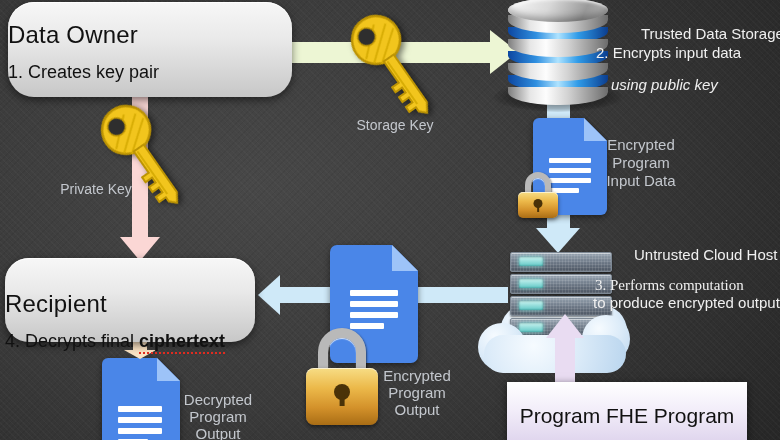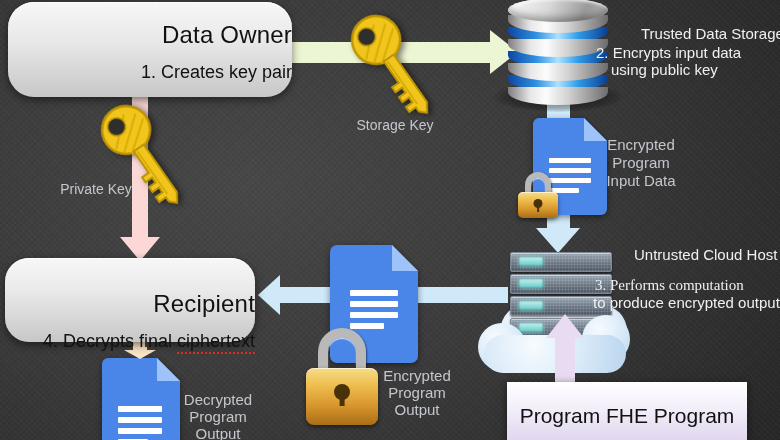--- a/index.html
+++ b/index.html
@@ -9,28 +9,28 @@
     background:radial-gradient(ellipse 950px 650px at 32% 42%, #484848 0%, #3a3a3a 35%, #262626 70%, #141414 100%);
   }
   .stage::before{
     content:"";position:absolute;inset:0;pointer-events:none;z-index:0;
     background-image:
       repeating-linear-gradient(45deg, rgba(255,255,255,0.025) 0 1px, transparent 1px 4px),
       repeating-linear-gradient(-45deg, rgba(0,0,0,0.06) 0 1px, transparent 1px 4px);
   }
   
   .node{
-    position:absolute;border-radius:26px;text-align:right;color:#111;
+    position:absolute;border-radius:26px;text-align:left;color:#111;
     background:linear-gradient(180deg,#f7f7f7 0%,#e9e9e9 40%,#c7c7c7 100%);
     box-shadow:0 3px 9px rgba(0,0,0,.5), inset 0 1px 0 rgba(255,255,255,.9);
     z-index:7;
   }
   .node .title{font-size:24px;letter-spacing:.2px;}
   .node .step{font-size:18px;margin-top:13px;}
-  .misspelled{border-bottom:2px dotted #e02b20;padding-bottom:1px;}
+  .misspelled{border-bottom:2px dotted #e02b20;padding-bottom:1px;font-weight:bold;}
   .fhe-box{
     position:absolute;left:507px;top:382px;width:240px;height:64px;z-index:8;
     background:linear-gradient(180deg,#ffffff 0%,#f2edf9 45%,#ddd2ec 100%);
     box-shadow:0 2px 8px rgba(0,0,0,.55);
     display:flex;align-items:flex-start;justify-content:center;
     color:#111;font-size:21px;padding-top:0;
   }
   .fhe-box span{margin-top:22px;}
   
   .lbl{position:absolute;font-size:15px;color:#f0f0f0;white-space:nowrap;z-index:9;}
@@ -233,21 +233,21 @@
   <div class="node" style="left:5px;top:258px;width:250px;height:84px;padding-top:32px;box-sizing:border-box;border-radius:24px;">
     <div class="title">Recipient</div>
     <div class="step"><span>4. Decrypts final </span><span class="misspelled">ciphertext</span></div>
   </div>
 
   <div class="lbl dim" style="left:354px;top:117px;width:82px;text-align:center;font-size:14px;">Storage Key</div>
   <div class="lbl dim" style="left:56px;top:181px;width:80px;text-align:center;font-size:14px;">Private Key</div>
 
   <div class="lbl" style="left:641px;top:25px;">Trusted Data Storage</div>
   <div class="lbl" style="left:596px;top:44px;">2. Encrypts input data</div>
-  <div class="lbl" style="left:611px;top:61px;">using public key</div>
+  <div class="lbl" style="left:611px;top:76px;font-style:italic;">using public key</div>
 
   <div class="lbl center dim" style="left:601px;top:136px;width:80px;">
     <div>Encrypted</div>
     <div>Program</div>
     <div>Input Data</div>
   </div>
 
   <div class="lbl" style="left:634px;top:246px;">Untrusted Cloud Host</div>
   <div class="lbl" style="left:595px;top:277px;font-family:Liberation Serif, serif;">3. Performs computation</div>
   <div class="lbl" style="left:593px;top:294px;">to produce encrypted output</div>

